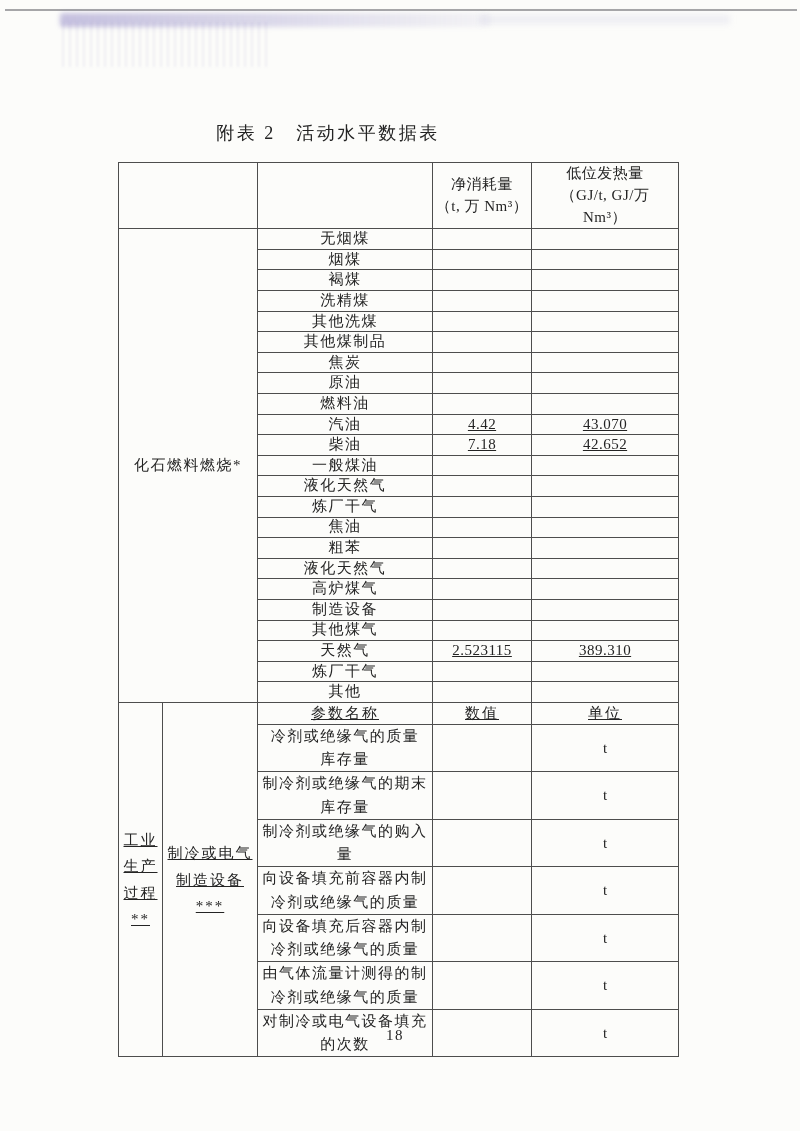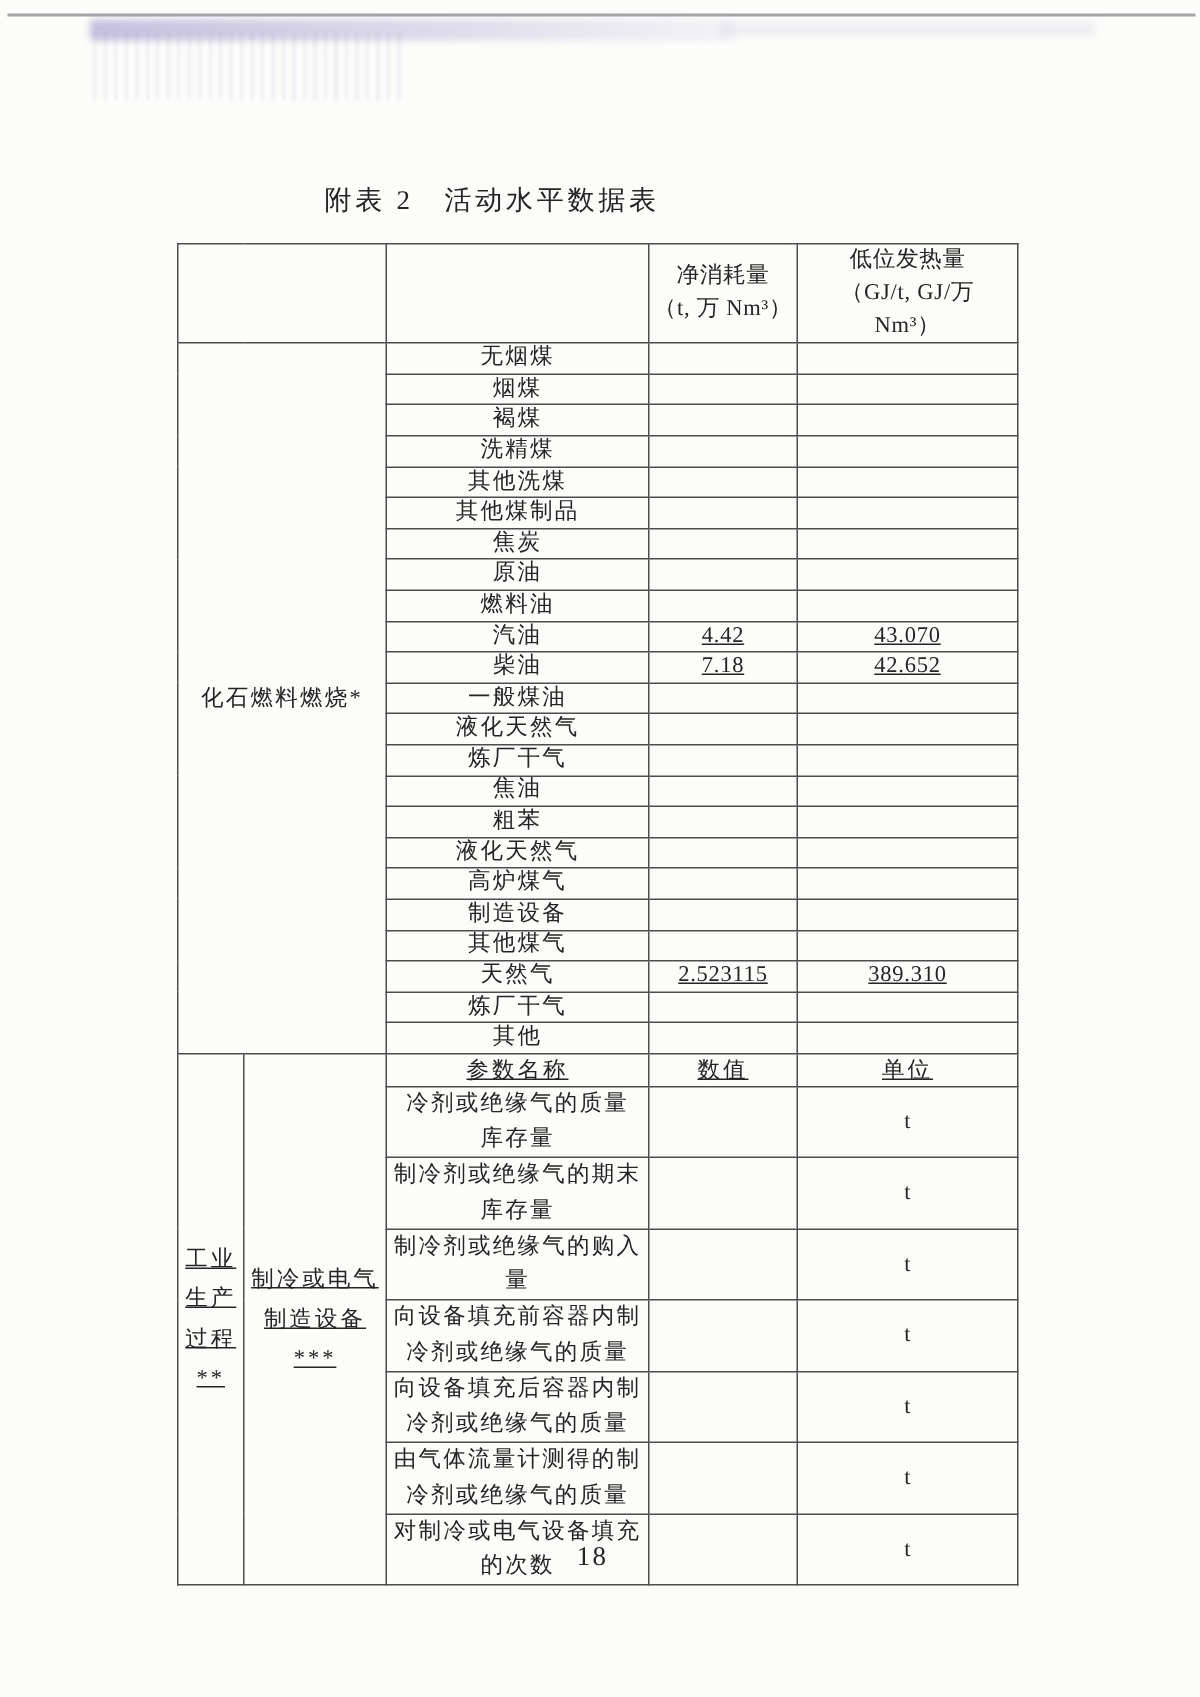--- a/index.html
+++ b/index.html
@@ -38,21 +38,21 @@
   td.sec1 { font-size:15px; letter-spacing:1.5px; }
   tr.pheader { height:22px; }
   tr.pheader td { letter-spacing:2px; font-size:15px;text-decoration:underline; }
   tr.param { height:40.1px; }
   td.pname { white-space:pre-line; line-height:1.55; letter-spacing:1.5px; font-size:15px; }
   td.unit { font-size:14px; }
   td.label-a, td.label-b { white-space:pre-line; letter-spacing:2px; line-height:1.75;
     font-size:15px; }
   
   .page-number { position:absolute; top:1027px; left:0; width:790px; text-align:center;
-    font-size:18px; letter-spacing:1.5px; }
+    font-size:15px; letter-spacing:1.5px; }
 </style>
 </head>
 <body>
 
 <div class="top-edge-line"></div>
 <div class="smudge1"></div>
 <div class="smudge2"></div>
 <div class="smudge3"></div>
 
 <div class="doc-title">附表 2　活动水平数据表</div>

